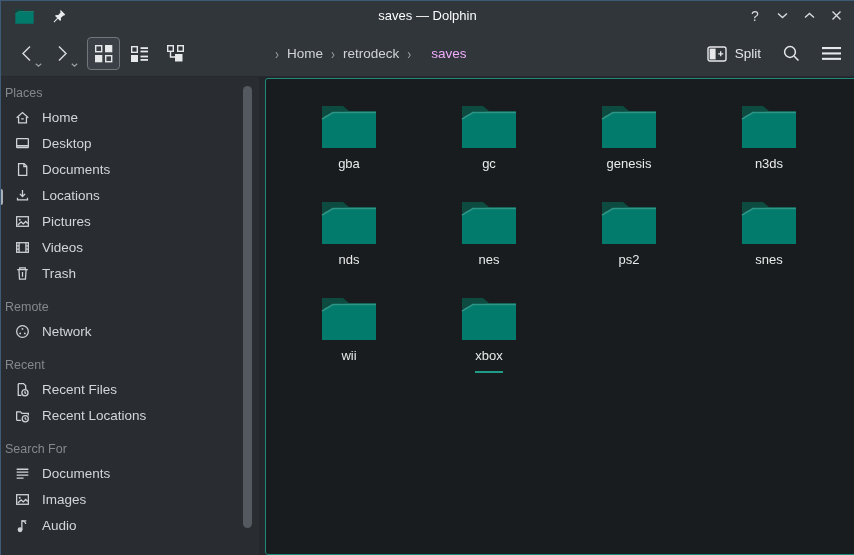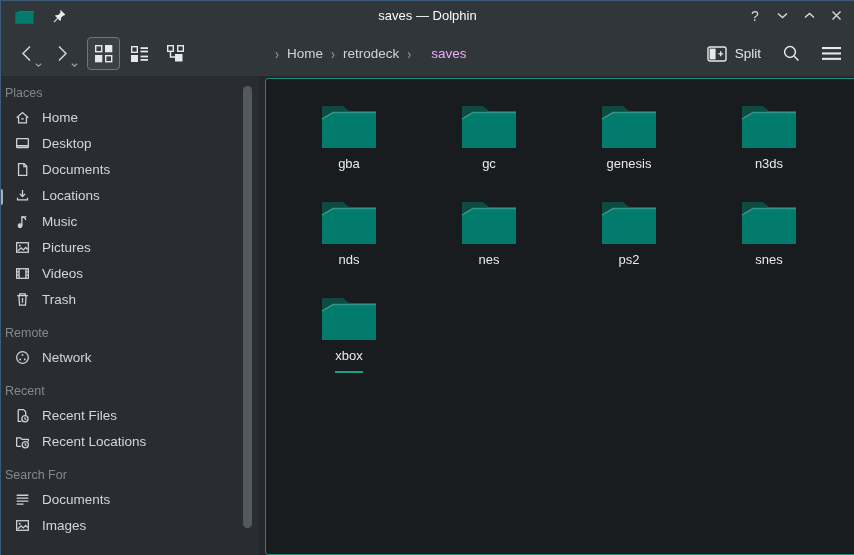--- a/index.html
+++ b/index.html
@@ -220,30 +220,20 @@
           <span class="sicon">
             <svg width="17" height="17" viewBox="0 0 16 16" fill="none" stroke="#cfd3d6" stroke-width="1.2">
                 <path d="M8 2.8v6M5.5 6.5 8 9l2.5-2.5M3.3 10.2v2h9.4v-2"></path>
               </svg>
           </span>
           <span class="slabel">Locations</span>
         </div>
         <div class="side-item">
           <span class="sicon">
             <svg width="17" height="17" viewBox="0 0 16 16" fill="none" stroke="#cfd3d6" stroke-width="1.2">
-                <circle cx="5.7" cy="12" r="1.7" fill="#cfd3d6"></circle>
-                <path d="M7.4 12V3.6l4.2 0"></path>
-                <path d="M7.4 3.6c2.4.3 3.6 1.3 3.6 3.1"></path>
-              </svg>
-          </span>
-          <span class="slabel">Music</span>
-        </div>
-        <div class="side-item">
-          <span class="sicon">
-            <svg width="17" height="17" viewBox="0 0 16 16" fill="none" stroke="#cfd3d6" stroke-width="1.2">
                 <rect x="2.5" y="3.5" width="11" height="9"></rect>
                 <circle cx="5.4" cy="6.3" r="0.9" fill="#cfd3d6" stroke="none"></circle>
                 <path d="M3.6 11.3 6.7 8.3l2 2 2.3-2.3 1.9 1.9"></path>
               </svg>
           </span>
           <span class="slabel">Pictures</span>
         </div>
         <div class="side-item">
           <span class="sicon">
             <svg width="17" height="17" viewBox="0 0 16 16" fill="none" stroke="#cfd3d6" stroke-width="1.2">
@@ -315,20 +305,30 @@
         <div class="side-item">
           <span class="sicon">
             <svg width="17" height="17" viewBox="0 0 16 16" fill="none" stroke="#cfd3d6" stroke-width="1.2">
                 <rect x="2.5" y="3.5" width="11" height="9"></rect>
                 <circle cx="5.4" cy="6.3" r="0.9" fill="#cfd3d6" stroke="none"></circle>
                 <path d="M3.6 11.3 6.7 8.3l2 2 2.3-2.3 1.9 1.9"></path>
               </svg>
           </span>
           <span class="slabel">Images</span>
         </div>
+        <div class="side-item">
+          <span class="sicon">
+            <svg width="17" height="17" viewBox="0 0 16 16" fill="none" stroke="#cfd3d6" stroke-width="1.2">
+                <circle cx="5.7" cy="12" r="1.7" fill="#cfd3d6"></circle>
+                <path d="M7.4 12V3.6l4.2 0"></path>
+                <path d="M7.4 3.6c2.4.3 3.6 1.3 3.6 3.1"></path>
+              </svg>
+          </span>
+          <span class="slabel">Audio</span>
+        </div>
       </div>
     </div>
     <div class="side-scrollbar"></div>
     <div class="left-notch"></div>
   </div>
 
   <div class="main-view">
     <div class="folder-grid">
       <div class="folder-item">
         <svg class="folder-ic" viewBox="0 0 60 50">
@@ -371,20 +371,26 @@
             <use href="#folder-shape" xlink:href="#folder-shape"></use>
           </svg>
         <span class="flabel">ps2</span>
       </div>
       <div class="folder-item">
         <svg class="folder-ic" viewBox="0 0 60 50">
             <use href="#folder-shape" xlink:href="#folder-shape"></use>
           </svg>
         <span class="flabel">snes</span>
       </div>
+      <div class="folder-item">
+        <svg class="folder-ic" viewBox="0 0 60 50">
+            <use href="#folder-shape" xlink:href="#folder-shape"></use>
+          </svg>
+        <span class="flabel">wii</span>
+      </div>
       <div class="folder-item focused">
         <svg class="folder-ic" viewBox="0 0 60 50">
             <use href="#folder-shape" xlink:href="#folder-shape"></use>
           </svg>
         <span class="flabel">xbox</span>
       </div>
     </div>
   </div>
 
 </div>

